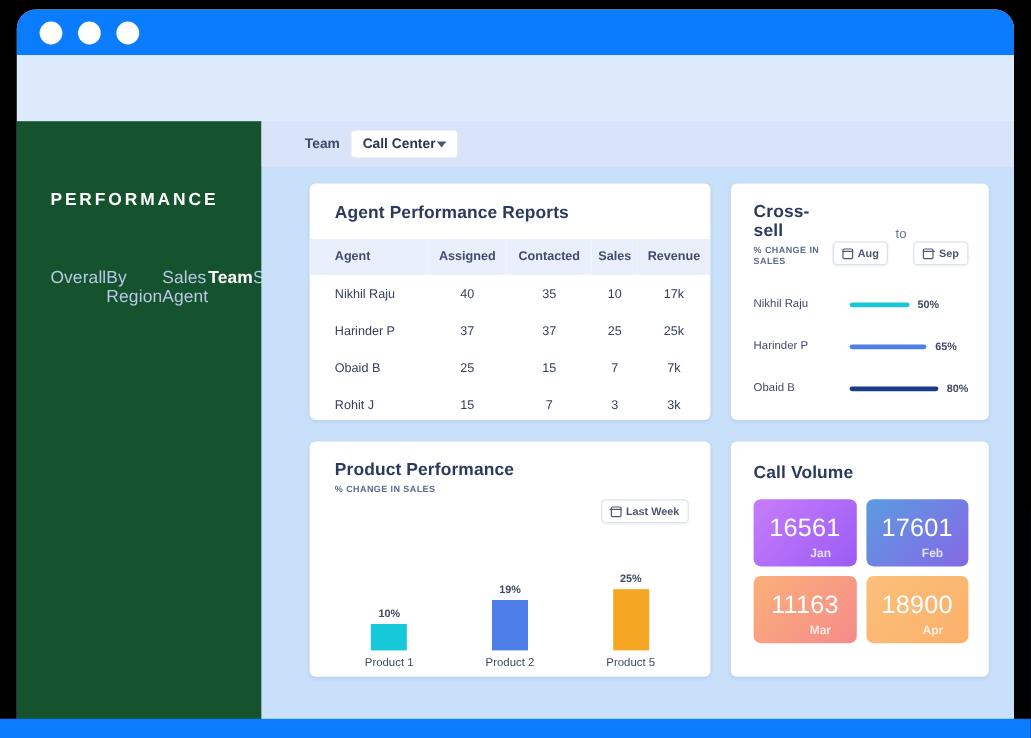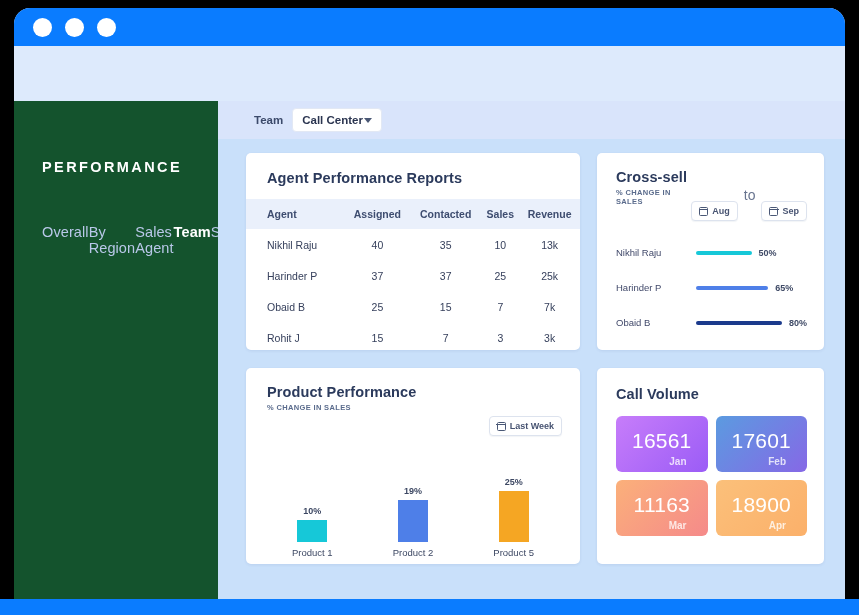--- a/index.html
+++ b/index.html
@@ -89,21 +89,21 @@
     cursor: pointer;
   }
   .caret {
     width: 0; height: 0;
     border-left: 4.5px solid transparent;
     border-right: 4.5px solid transparent;
     border-top: 5px solid #4a5875;
   }
 
   .grid {
-    padding: 14px 21px 0 28px;
+    padding: 14px 21px 0 40px;
     display: grid;
     grid-template-columns: 334px 1fr;
     grid-template-rows: 197px 196px;
     gap: 18px 17px;
   }
 
   .card {
     background: #ffffff;
     border-radius: 5px;
     box-shadow: 0 1px 3px rgba(30,60,120,.09);
@@ -152,21 +152,21 @@
     border: 1px solid #dde3ee;
     border-radius: 4px;
     padding: 4px 7px;
     font-size: 9px; font-weight: bold; color: #4854724;
     color: #485472;
     display: flex; align-items: center; gap: 4px;
     cursor: pointer;
     box-shadow: 0 1px 1px rgba(40,60,110,.06);
     margin-top: 32px;
   }
-  .pill-to { font-size: 14px; color: #68748f; }
+  .pill-to { font-size: 11px; color: #68748f; }
   .cal {
     display: inline-block; width: 9px; height: 9px;
     border: 1.2px solid #4a5876; border-radius: 1.5px;
     position: relative;
   }
   .cal::before {
     content: ""; position: absolute; left: -1.2px; right: -1.2px;
     top: 1.3px; height: 1.6px; background: #4a5876;
   }
 
@@ -275,21 +275,21 @@
                 <th>Sales</th>
                 <th>Revenue</th>
               </tr>
             </thead>
             <tbody>
               <tr>
                 <td>Nikhil Raju</td>
                 <td>40</td>
                 <td>35</td>
                 <td>10</td>
-                <td>13k</td>
+                <td>17k</td>
               </tr>
               <tr>
                 <td>Harinder P</td>
                 <td>37</td>
                 <td>37</td>
                 <td>25</td>
                 <td>25k</td>
               </tr>
               <tr>
                 <td>Obaid B</td>

